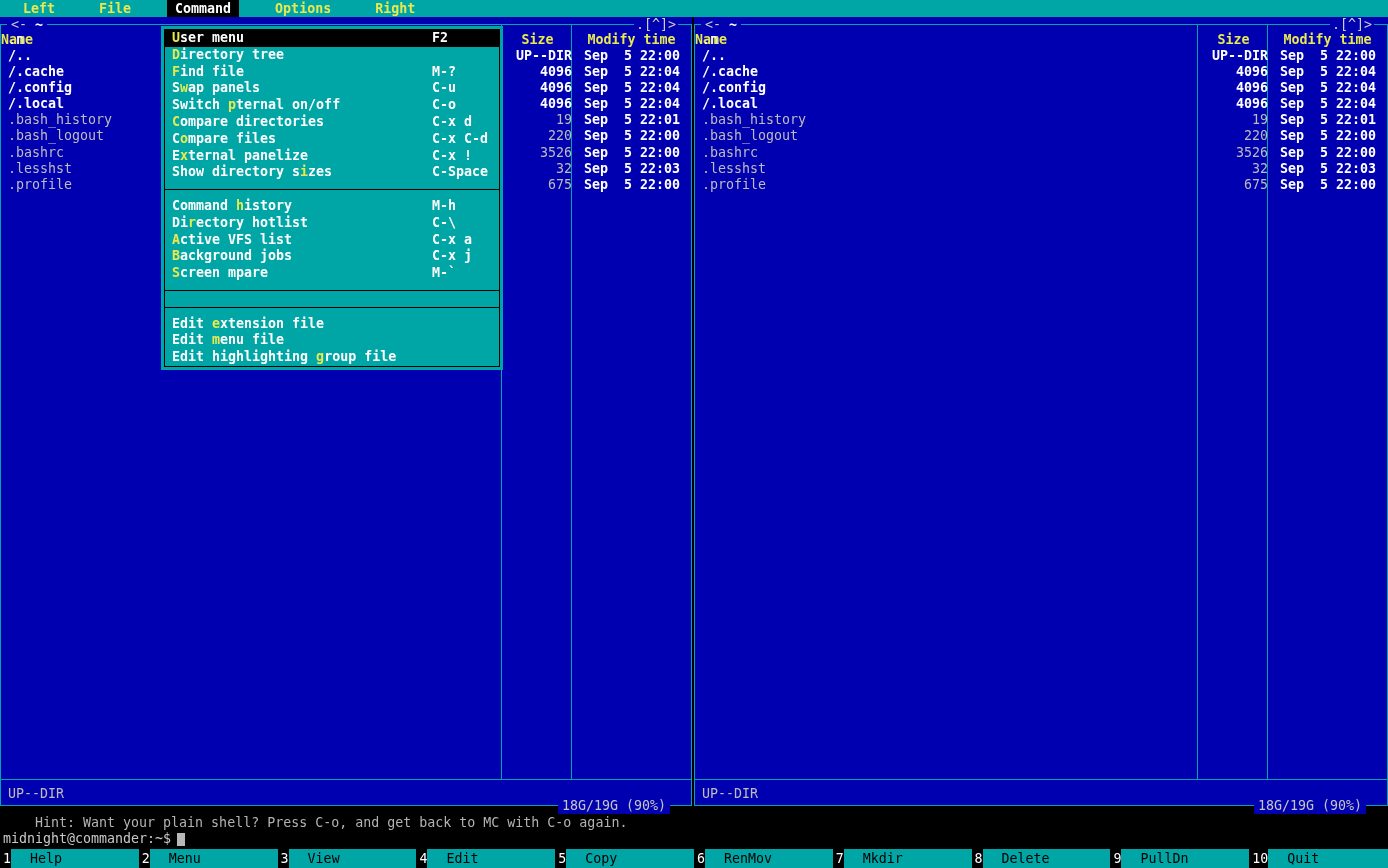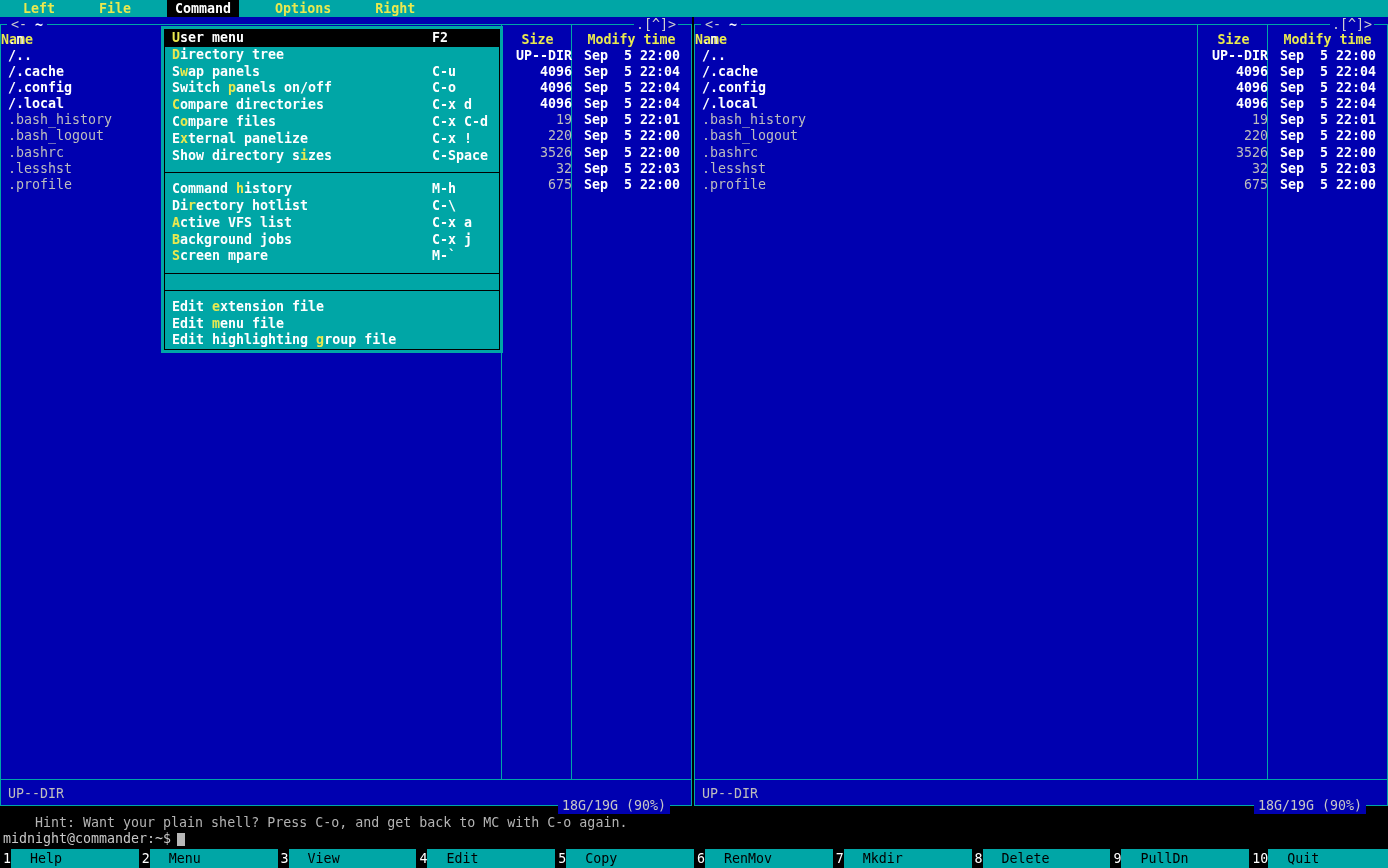--- a/index.html
+++ b/index.html
@@ -219,25 +219,29 @@
   <div class="dropdown-inner">
       <div class="menu-item selected">
       <span class="mi-label"><span class="mi-pre"></span><span class="mi-hot">U</span><span class="mi-post">ser menu</span></span>
       <span class="mi-shortcut">F2</span>
     </div>
       <div class="menu-item">
       <span class="mi-label"><span class="mi-pre"></span><span class="mi-hot">D</span><span class="mi-post">irectory tree</span></span>
       <span class="mi-shortcut"></span>
     </div>
       <div class="menu-item">
+      <span class="mi-label"><span class="mi-pre"></span><span class="mi-hot">F</span><span class="mi-post">ind file</span></span>
+      <span class="mi-shortcut">M-?</span>
+    </div>
+      <div class="menu-item">
       <span class="mi-label"><span class="mi-pre">S</span><span class="mi-hot">w</span><span class="mi-post">ap panels</span></span>
       <span class="mi-shortcut">C-u</span>
     </div>
       <div class="menu-item">
-      <span class="mi-label"><span class="mi-pre">Switch </span><span class="mi-hot">p</span><span class="mi-post">anels on/off</span></span>
+      <span class="mi-label"><span class="mi-pre">Switch </span><span class="mi-hot">p</span><span class="mi-post">ternal on/off</span></span>
       <span class="mi-shortcut">C-o</span>
     </div>
       <div class="menu-item">
       <span class="mi-label"><span class="mi-pre"></span><span class="mi-hot">C</span><span class="mi-post">ompare directories</span></span>
       <span class="mi-shortcut">C-x d</span>
     </div>
       <div class="menu-item">
       <span class="mi-label"><span class="mi-pre">C</span><span class="mi-hot">o</span><span class="mi-post">mpare files</span></span>
       <span class="mi-shortcut">C-x C-d</span>
     </div>

